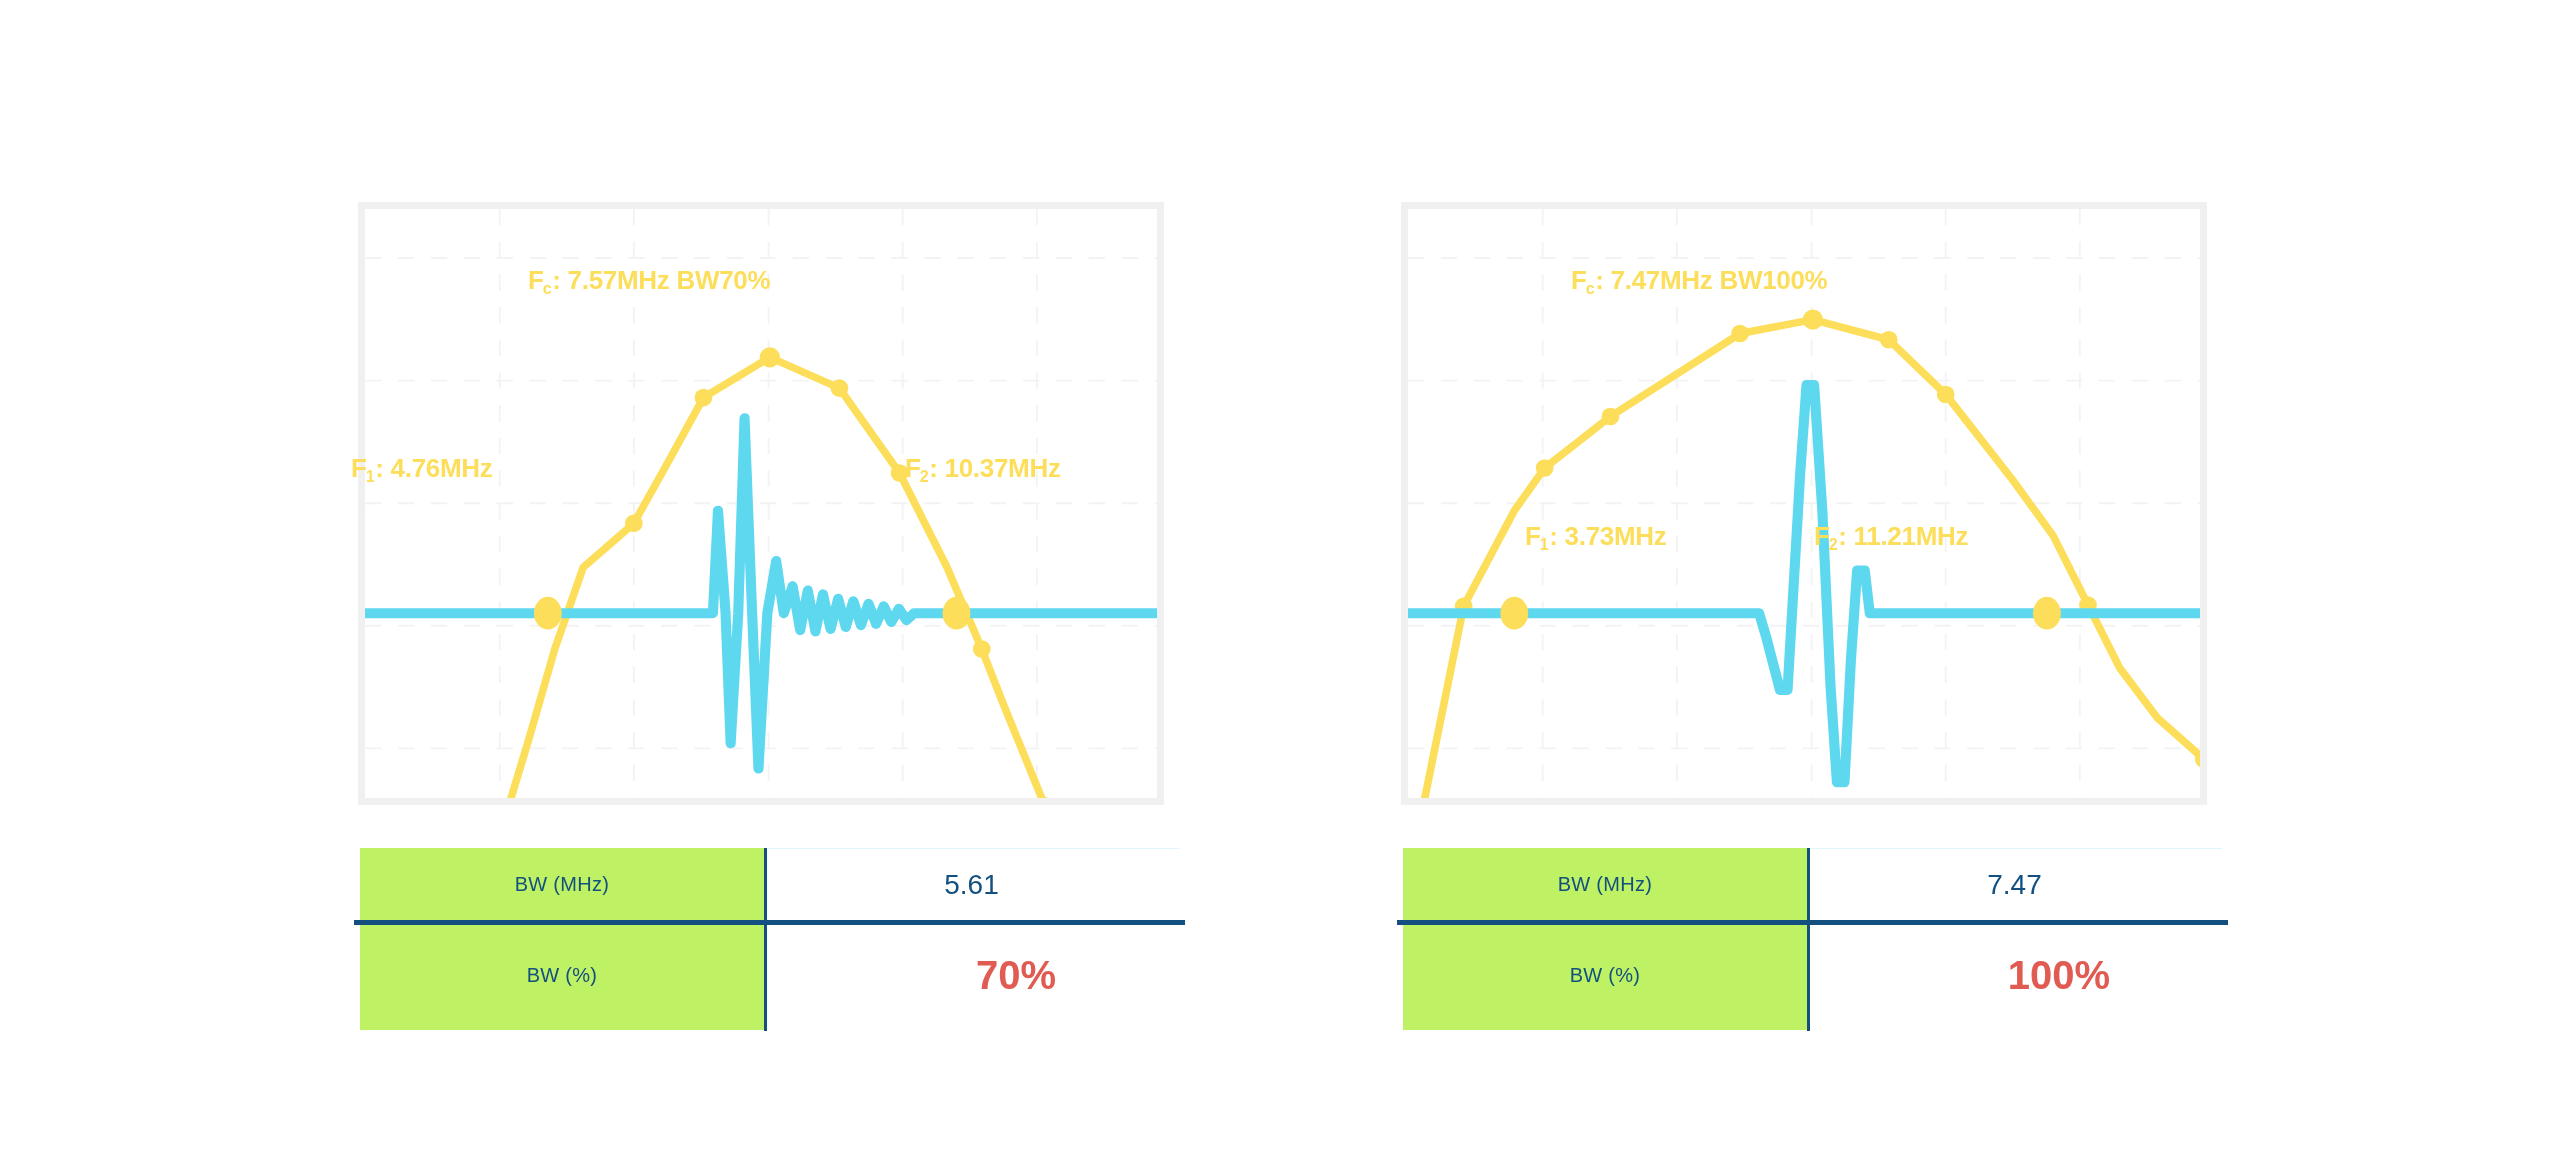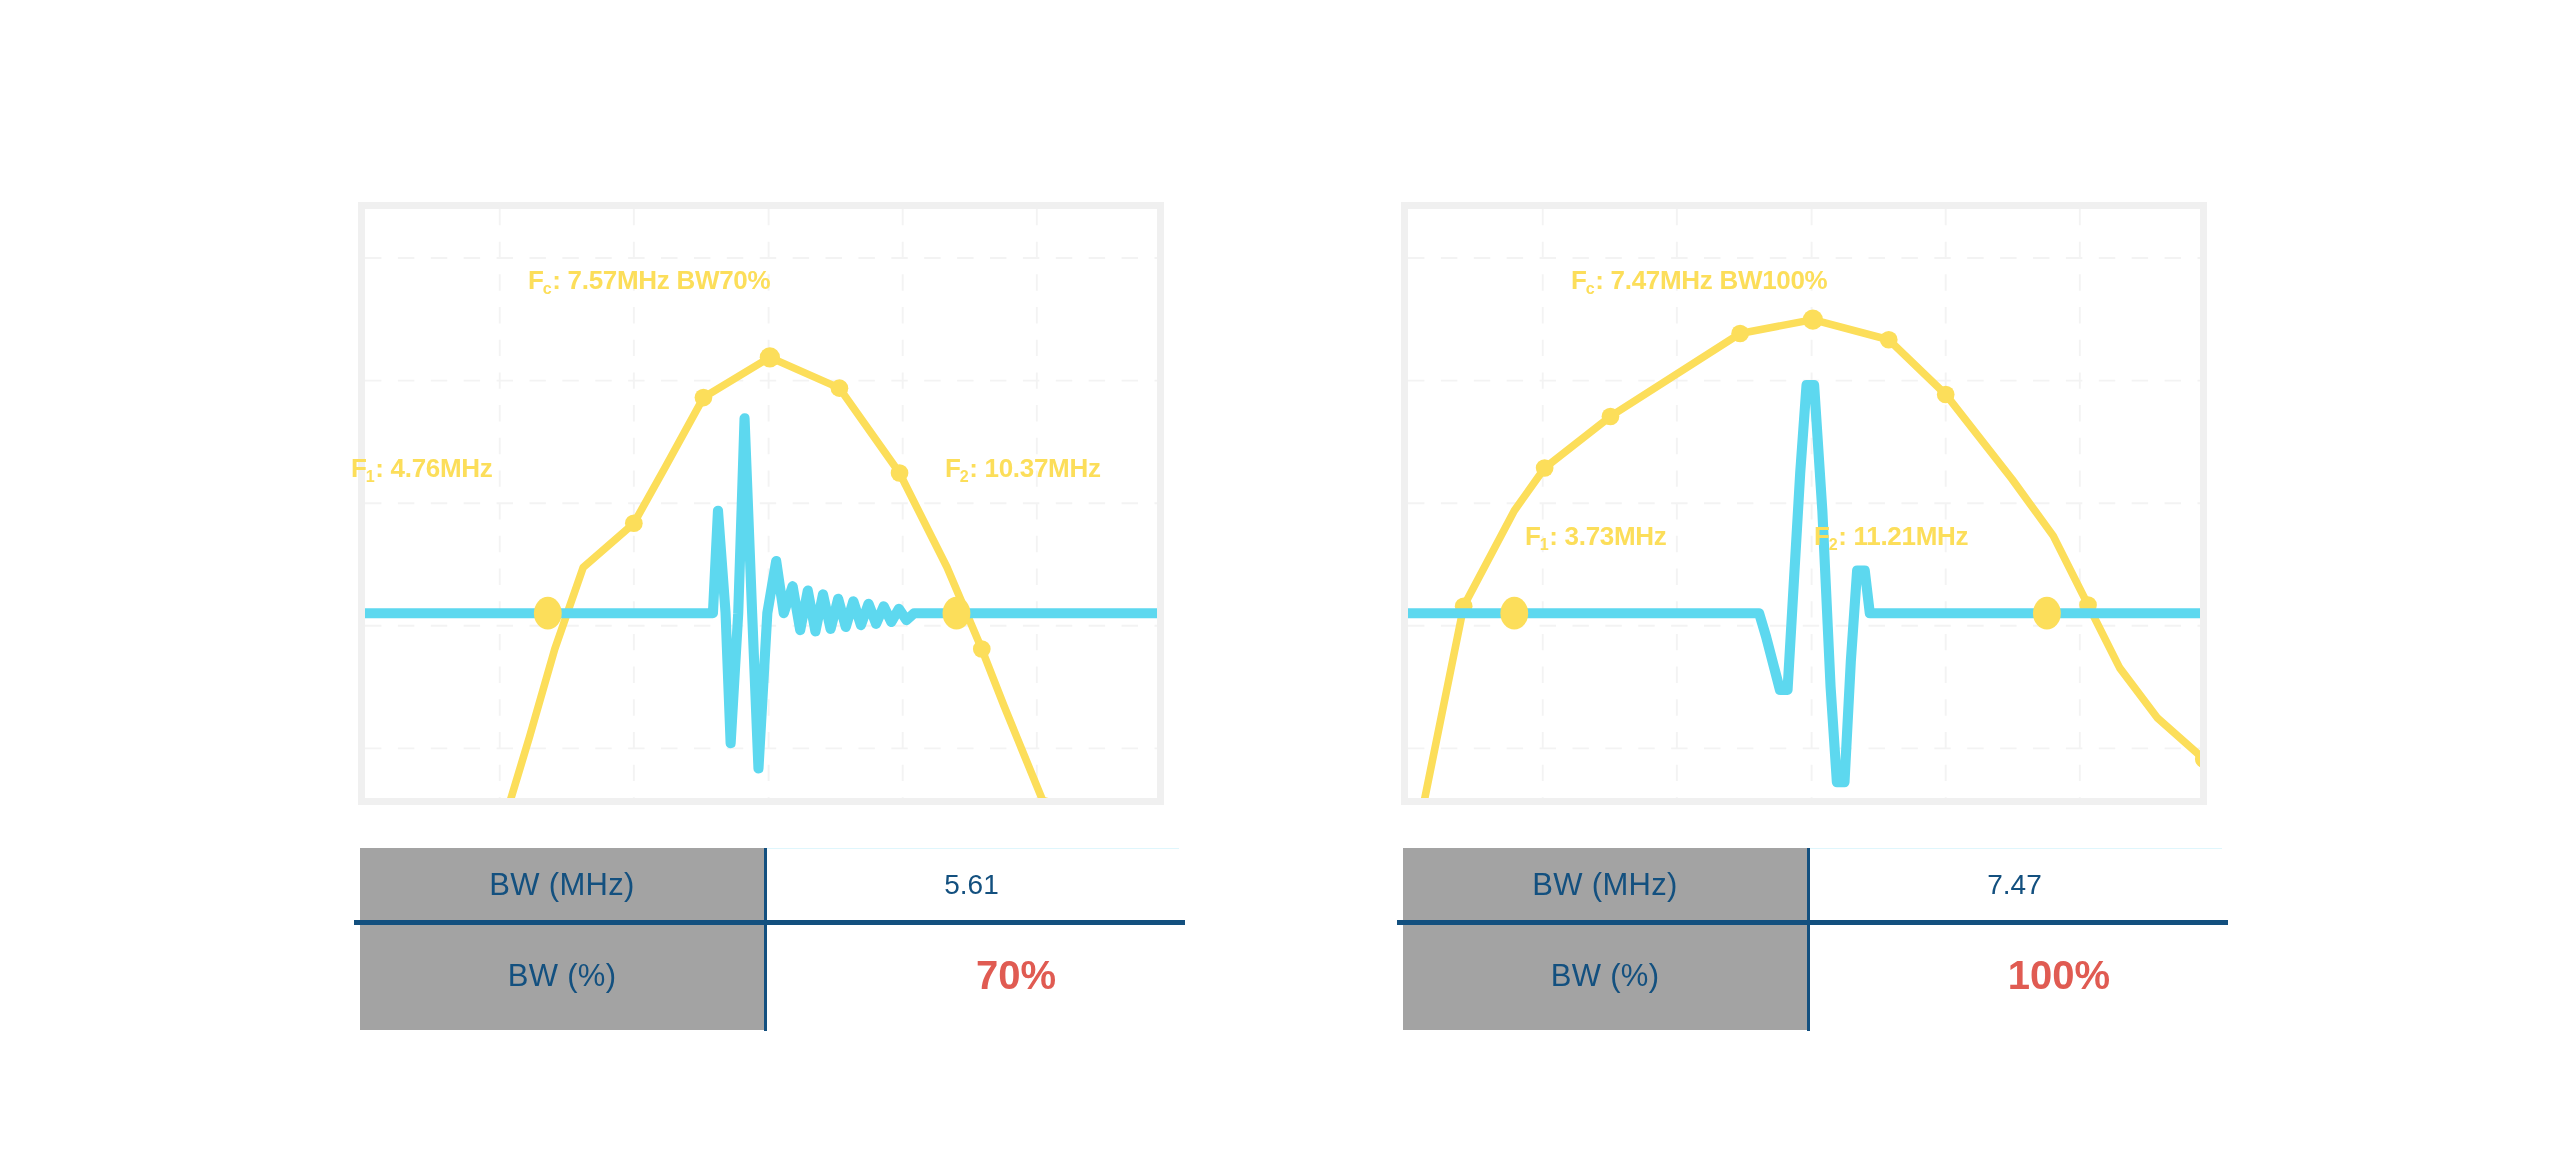--- a/index.html
+++ b/index.html
@@ -58,21 +58,21 @@
     font-size: 0.62em;
     vertical-align: baseline;
     position: relative;
     top: 0.33em;
     left: -0.06em;
   }
 
   
   #group-left  .annot-fc { left: 251px; top: 267px; }
   #group-left  .annot-f1 { left: 74px; top: 455px; }
-  #group-left  .annot-f2 { left: 668px; top: 455px; }
+  #group-left  .annot-f2 { left: 628px; top: 455px; }
 
   
   #group-right .annot-fc { left: 251px; top: 267px; }
   #group-right .annot-f1 { left: 205px; top: 523px; }
   #group-right .annot-f2 { left: 466px; top: 523px; margin-left: 28px; }
 
   
   .bw-table {
     position: absolute;
     left: 83px;
@@ -82,27 +82,27 @@
   }
   .bw-row {
     position: relative;
     height: 73px;
     display: flex;
   }
   .bw-row.row-second { height: 109px; gap: 44px; }
 
   .bw-label-cell {
     width: 404px;
-    background: #a3a3a3;
+    background: #bef264;
     display: flex;
     align-items: center;
     justify-content: center;
     box-sizing: border-box;
     color: #13507F;
-    font-size: 31px;
+    font-size: 20px;
     font-weight: normal;
     letter-spacing: 0.3px;
   }
   .bw-value-cell {
     flex: 1;
     display: flex;
     align-items: center;
     justify-content: center;
     box-sizing: border-box;
     color: #13507F;

